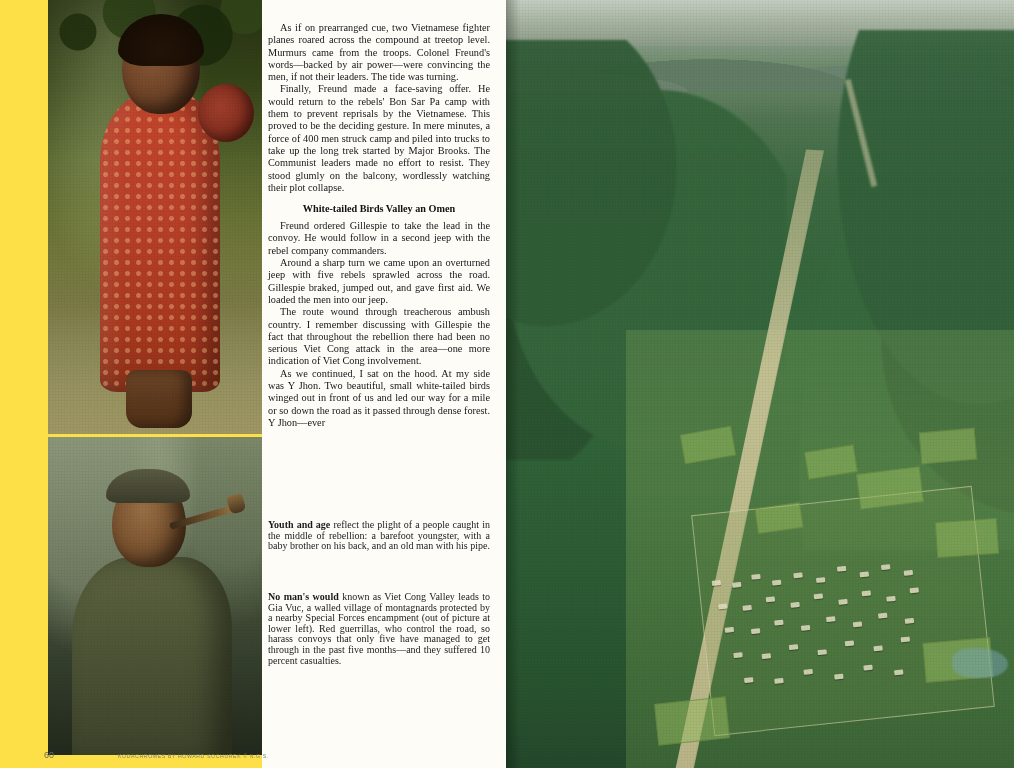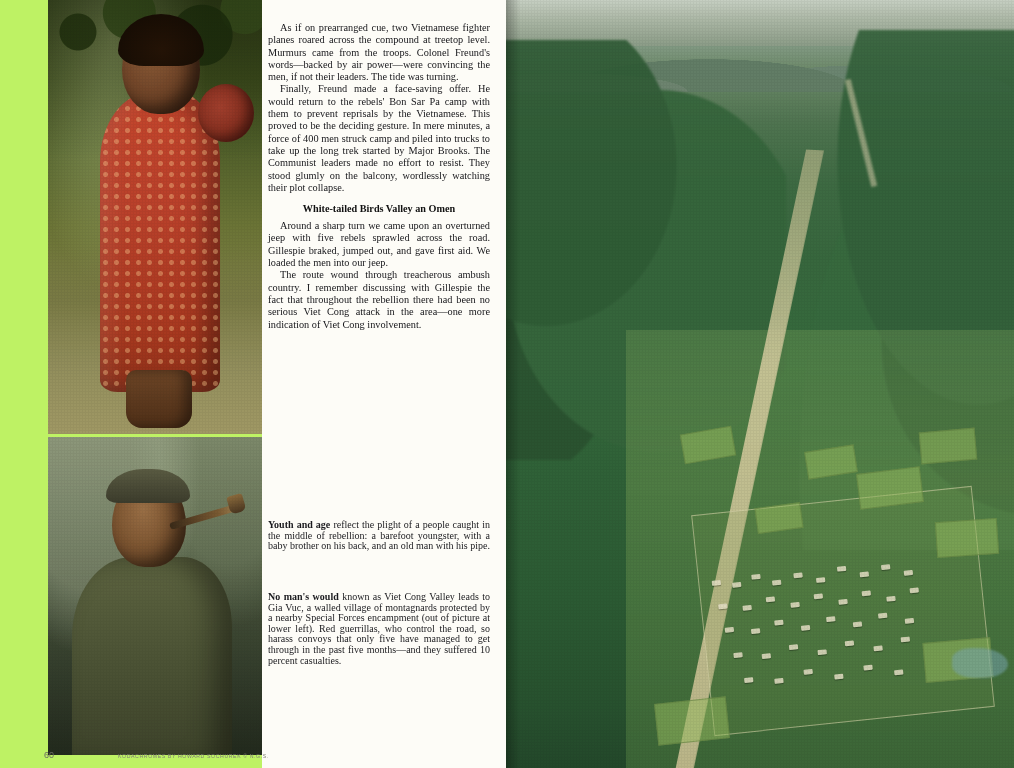--- a/index.html
+++ b/index.html
@@ -18,21 +18,21 @@
     width: 1014px;
     height: 768px;
     background: #fdfcf7;
   }
 
   
   .left-col {
     position: absolute;
     left: 0; top: 0;
     width: 262px; height: 768px;
-    background: #bef264;
+    background: #fde047;
   }
   .photo {
     position: absolute;
     overflow: hidden;
   }
   
   .photo-boy {
     left: 48px; top: 0;
     width: 214px; height: 434px;
     background:
@@ -340,22 +340,24 @@
     <div class="folio">60</div>
     <div class="photo-credit">KODACHROMES BY HOWARD SOCHUREK © N.G.S.</div>
   </div>
 
   <div class="text-col">
     <p class="body-p">As if on prearranged cue, two Vietnamese fighter planes roared across the compound at treetop level. Murmurs came from the troops. Colonel Freund's words—backed by air power—were convincing the men, if not their leaders. The tide was turning.</p>
     <p class="body-p">Finally, Freund made a face-saving offer. He would return to the rebels' Bon Sar Pa camp with them to prevent reprisals by the Vietnamese. This proved to be the deciding gesture. In mere minutes, a force of 400 men struck camp and piled into trucks to take up the long trek started by Major Brooks. The Communist leaders made no effort to resist. They stood glumly on the balcony, wordlessly watching their plot collapse.</p>
 
     <div class="subhead">White-tailed Birds Valley an Omen</div>
 
+    <p class="body-p">Freund ordered Gillespie to take the lead in the convoy. He would follow in a second jeep with the rebel company commanders.</p>
     <p class="body-p">Around a sharp turn we came upon an overturned jeep with five rebels sprawled across the road. Gillespie braked, jumped out, and gave first aid. We loaded the men into our jeep.</p>
     <p class="body-p">The route wound through treacherous ambush country. I remember discussing with Gillespie the fact that throughout the rebellion there had been no serious Viet Cong attack in the area—one more indication of Viet Cong involvement.</p>
+    <p class="body-p">As we continued, I sat on the hood. At my side was Y Jhon. Two beautiful, small white-tailed birds winged out in front of us and led our way for a mile or so down the road as it passed through dense forest. Y Jhon—ever</p>
 
     <div class="cap-block-1">
       <p class="caption"><b>Youth and age</b><span> reflect the plight of a people caught in the middle of rebellion: a barefoot youngster, with a baby brother on his back, and an old man with his pipe.</span></p>
     </div>
 
     <div class="cap-block-2">
       <p class="caption"><b>No man's would</b><span> known as Viet Cong Valley leads to Gia Vuc, a walled village of montagnards protected by a nearby Special Forces encampment (out of picture at lower left). Red guerrillas, who control the road, so harass convoys that only five have managed to get through in the past five months—and they suffered 10 percent casualties.</span></p>
     </div>
   </div>
 

